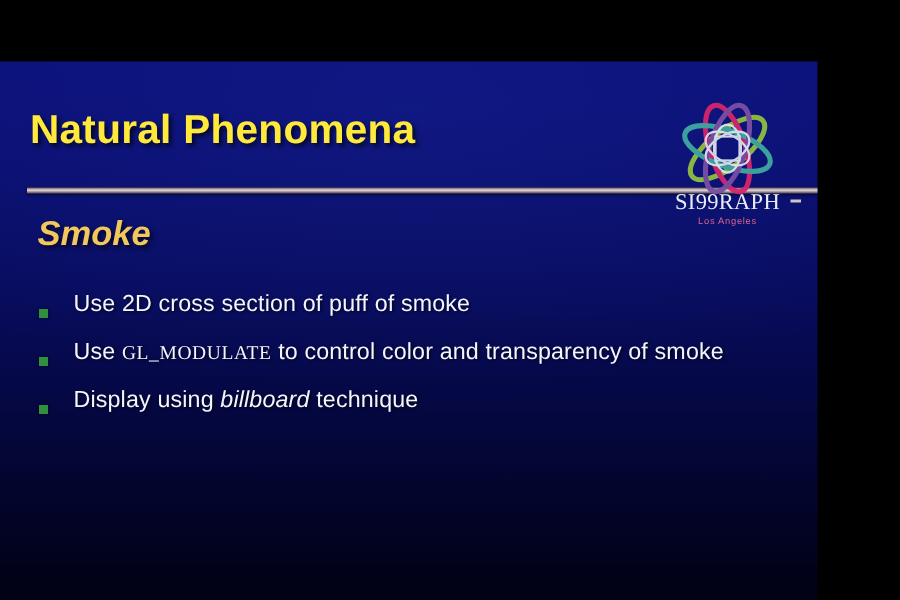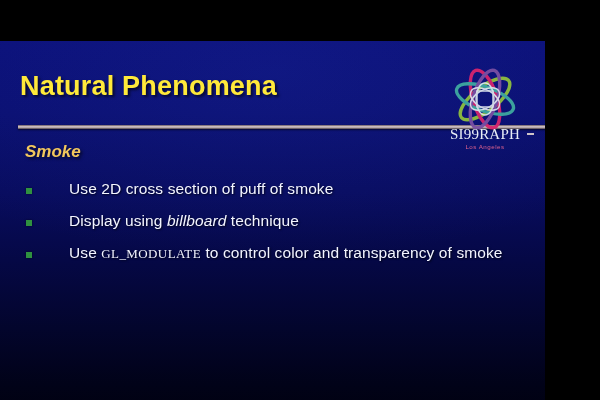--- a/index.html
+++ b/index.html
@@ -68,43 +68,42 @@
         #9c8e93 72%,
         #4a3e45 100%);
     box-shadow: 0 1px 2px rgba(0,0,0,0.6);
   }
 
   
   .subhead {
     position: absolute;
     left: 25px;
     top: 101px;
-    font-size: 17px;
+    font-size: 23px;
     font-weight: bold;
     font-style: italic;
     color: #f2c75c;
     text-shadow: 2px 2px 3px rgba(0,0,0,0.6);
     white-space: nowrap;
     z-index: 4;
     text-align: center;
   }
 
   
   .bullets {
     position: absolute;
     left: 26px;
     top: 139px;
     width: 560px;
     z-index: 4;
   }
   .bullet-row {
     display: flex;
-    align-items: flex-start;
+    align-items: flex-end;
     height: 32px;
-    gap: 20px;
   }
   .bullet-marker {
     width: 6px;
     height: 6px;
     margin-top: 8px;
     margin-right: 17px;
     flex: 0 0 auto;
     background: #2f9140;
     box-shadow: 0 0 2px rgba(0,0,0,0.7);
   }
@@ -160,26 +159,26 @@
   <div class="bullets">
 
     <div class="bullet-row">
       <span class="bullet-marker"></span>
       <span class="bullet-text"><span>Use 2D cross section of puff of smoke</span></span>
     </div>
 
 
     <div class="bullet-row">
       <span class="bullet-marker"></span>
-      <span class="bullet-text"><span>Display using </span><i>billboard</i><span> technique</span></span>
+      <span class="bullet-text"><span>Use </span><span class="code">GL_MODULATE</span><span> to control color and transparency of smoke</span></span>
     </div>
 
     <div class="bullet-row">
       <span class="bullet-marker"></span>
-      <span class="bullet-text"><span>Use </span><span class="code">GL_MODULATE</span><span> to control color and transparency of smoke</span></span>
+      <span class="bullet-text"><span>Display using </span><i>billboard</i><span> technique</span></span>
     </div>
 
   </div>
 
   <div class="siggraph">
     <svg width="104" height="96" viewBox="0 0 104 96" xmlns="http://www.w3.org/2000/svg">
       <g fill="none" stroke-width="3.4" opacity="0.95">
         <ellipse cx="52" cy="38" rx="30" ry="12" stroke="#8fbf3f" transform="rotate(-38 52 38)"></ellipse>
         <ellipse cx="52" cy="38" rx="30" ry="12" stroke="#d6246e" transform="rotate(72 52 38)"></ellipse>
         <ellipse cx="52" cy="38" rx="30" ry="12" stroke="#3fa9a0" transform="rotate(20 52 38)"></ellipse>

